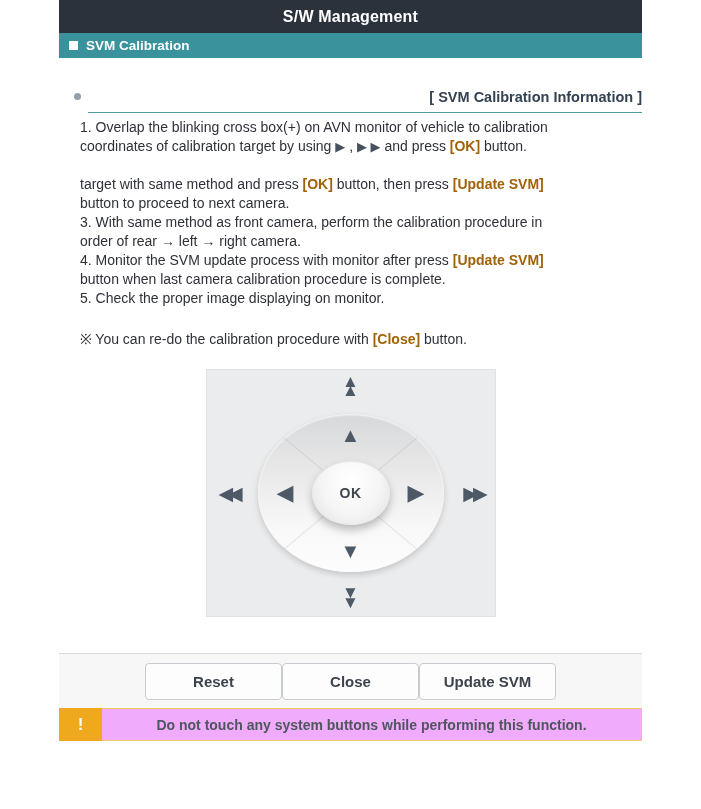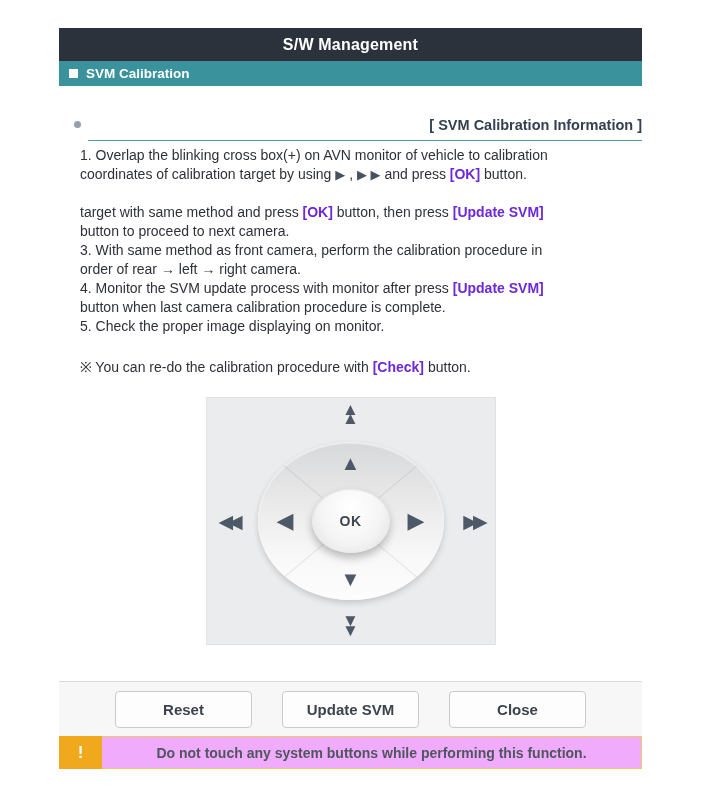--- a/index.html
+++ b/index.html
@@ -1,31 +1,31 @@
 <!DOCTYPE html>
 <html><head>
 <meta charset="utf-8">
 <style>
   html,body{margin:0;padding:0;background:#ffffff;}
   body{width:701px;height:809px;overflow:hidden;font-family:"Liberation Sans",sans-serif;}
-  .page{position:relative;width:583px;margin-left:59px;padding-top:28px;}
+  .page{position:relative;width:583px;margin-left:59px;}
 
   
   .header{height:33px;background:#2b323b;color:#ffffff;display:flex;align-items:center;justify-content:center;font-weight:bold;font-size:16px;letter-spacing:0.2px;}
   .subheader{height:25px;background:#39929c;color:#ffffff;display:flex;align-items:center;padding-left:10px;font-weight:bold;font-size:13.5px;}
   .subheader .sq{width:9px;height:9px;background:#ffffff;display:inline-block;margin-right:8px;}
 
   
   .section-title{position:relative;margin:31px 0 0 29px;font-weight:bold;color:#334150;font-size:14.5px;padding-bottom:7px;border-bottom:1px solid #4f99a3;text-align:right;}
   .section-title .bullet{position:absolute;left:-14px;top:4px;width:7px;height:7px;border-radius:50%;background:#93a0ac;}
 
   
   .instructions{margin:5px 0 0 21px;font-size:14px;line-height:19px;color:#2e3138;}
   .para{white-space:nowrap;}
-  .seg-accent{color:#6d28d9;font-weight:bold;}
+  .seg-accent{color:#a16207;font-weight:bold;}
   .seg-arrow{color:#47525f;font-size:13px;}
   .note{margin:22px 0 0 21px;font-size:14px;line-height:19px;color:#2e3138;white-space:nowrap;}
 
   
   .dpad-panel{position:relative;width:288px;height:246px;background:#ebecee;border:1px solid #e0e2e4;margin:20px auto 0 auto;}
   .ring{position:absolute;left:50%;top:50%;transform:translate(-50%,-50%);width:186px;height:158px;border-radius:50%;
         background:linear-gradient(180deg,#d7d8d9 0%,#eaeaeb 40%,#f8f8f8 72%,#fdfdfd 100%);
         box-shadow:0 3px 6px rgba(0,0,0,0.16), inset 0 1px 2px rgba(255,255,255,0.9);overflow:hidden;}
   .diag{position:absolute;left:-10%;top:50%;width:120%;height:1px;background:rgba(110,116,124,0.16);}
   .diag.d1{transform:rotate(40deg);}
@@ -39,21 +39,21 @@
   .arr-down{left:50%;transform:translateX(-50%);bottom:11px;font-size:20px;}
   .arr-left{top:50%;transform:translateY(-50%);left:19px;font-size:22px;}
   .arr-right{top:50%;transform:translateY(-50%);right:19px;font-size:22px;}
   .arr2{position:absolute;color:#4d5967;cursor:pointer;user-select:none;}
   .arr2-up{left:50%;transform:translateX(-50%);top:7px;white-space:pre;text-align:center;line-height:0.55;font-size:17px;}
   .arr2-down{left:50%;transform:translateX(-50%);bottom:9px;white-space:pre;text-align:center;line-height:0.55;font-size:17px;}
   .arr2-left{left:12px;top:50%;transform:translateY(-50%);font-size:19px;letter-spacing:-5px;padding-right:5px;line-height:1;}
   .arr2-right{right:7px;top:50%;transform:translateY(-50%);font-size:19px;letter-spacing:-5px;padding-right:5px;line-height:1;}
 
   
-  .footer-strip{margin-top:36px;border-top:1px solid #d9dadc;background:#f7f7f8;height:54px;display:flex;align-items:center;justify-content:center;gap:30px;}
+  .footer-strip{margin-top:36px;border-top:1px solid #d9dadc;background:#f7f7f8;height:54px;display:flex;align-items:center;justify-content:center;}
   .btn{width:137px;height:37px;background:#fdfdfe;border:1px solid #c8ccd1;border-radius:4px;font-family:"Liberation Sans",sans-serif;
        font-weight:bold;font-size:15px;color:#3c434d;display:flex;align-items:center;justify-content:center;cursor:pointer;box-sizing:border-box;}
 
   
   .warning{display:flex;height:33px;}
   .warning-icon{width:43px;background:#f0a81c;color:#ffffff;font-weight:bold;font-size:17px;display:flex;align-items:center;justify-content:center;}
   .warning-body{flex:1;background:#f0abfc;border:1px solid #eecb5f;border-left:none;display:flex;align-items:center;justify-content:center;
                 font-weight:bold;font-size:14px;color:#4f565e;box-sizing:border-box;}
 </style>
 </head>
@@ -76,21 +76,21 @@
   </div>
 
   <div class="instructions">
       <div class="para"><span>1. Overlap the blinking cross box(+) on AVN monitor of vehicle to calibration</span><br><span>coordinates of calibration target by using </span><span class="seg-arrow">▶</span><span> , </span><span class="seg-arrow">▶ ▶</span><span> and press </span><span class="seg-accent">[OK]</span><span> button.</span></div>
       <div class="para"><br><span>target with same method and press </span><span class="seg-accent">[OK]</span><span> button, then press </span><span class="seg-accent">[Update SVM]</span><br><span>button to proceed to next camera.</span></div>
       <div class="para"><span>3. With same method as front camera, perform the calibration procedure in</span><br><span>order of rear → left → right camera.</span></div>
       <div class="para"><span>4. Monitor the SVM update process with monitor after press </span><span class="seg-accent">[Update SVM]</span><br><span>button when last camera calibration procedure is complete.</span></div>
       <div class="para"><span>5. Check the proper image displaying on monitor.</span></div>
     </div>
 
-  <div class="note"><span>※ You can re-do the calibration procedure with </span><span class="seg-accent">[Check]</span><span> button.</span></div>
+  <div class="note"><span>※ You can re-do the calibration procedure with </span><span class="seg-accent">[Close]</span><span> button.</span></div>
 
   <div class="dpad-panel">
     <span class="arr2 arr2-up">▲
 ▲</span>
     <span class="arr2 arr2-down">▼
 ▼</span>
     <span class="arr2 arr2-left">◀◀</span>
     <span class="arr2 arr2-right">▶▶</span>
 
     <div class="ring">
@@ -100,22 +100,22 @@
       <span class="arr arr-down">▼</span>
       <span class="arr arr-left">◀</span>
       <span class="arr arr-right">▶</span>
     </div>
 
     <div class="ok">OK</div>
   </div>
 
   <div class="footer-strip">
       <button class="btn">Reset</button>
+      <button class="btn">Close</button>
       <button class="btn">Update SVM</button>
-      <button class="btn">Close</button>
     </div>
 
   <div class="warning">
     <div class="warning-icon">!</div>
     <div class="warning-body">Do not touch any system buttons while performing this function.</div>
   </div>
 
 </div>
 
 </body></html>

